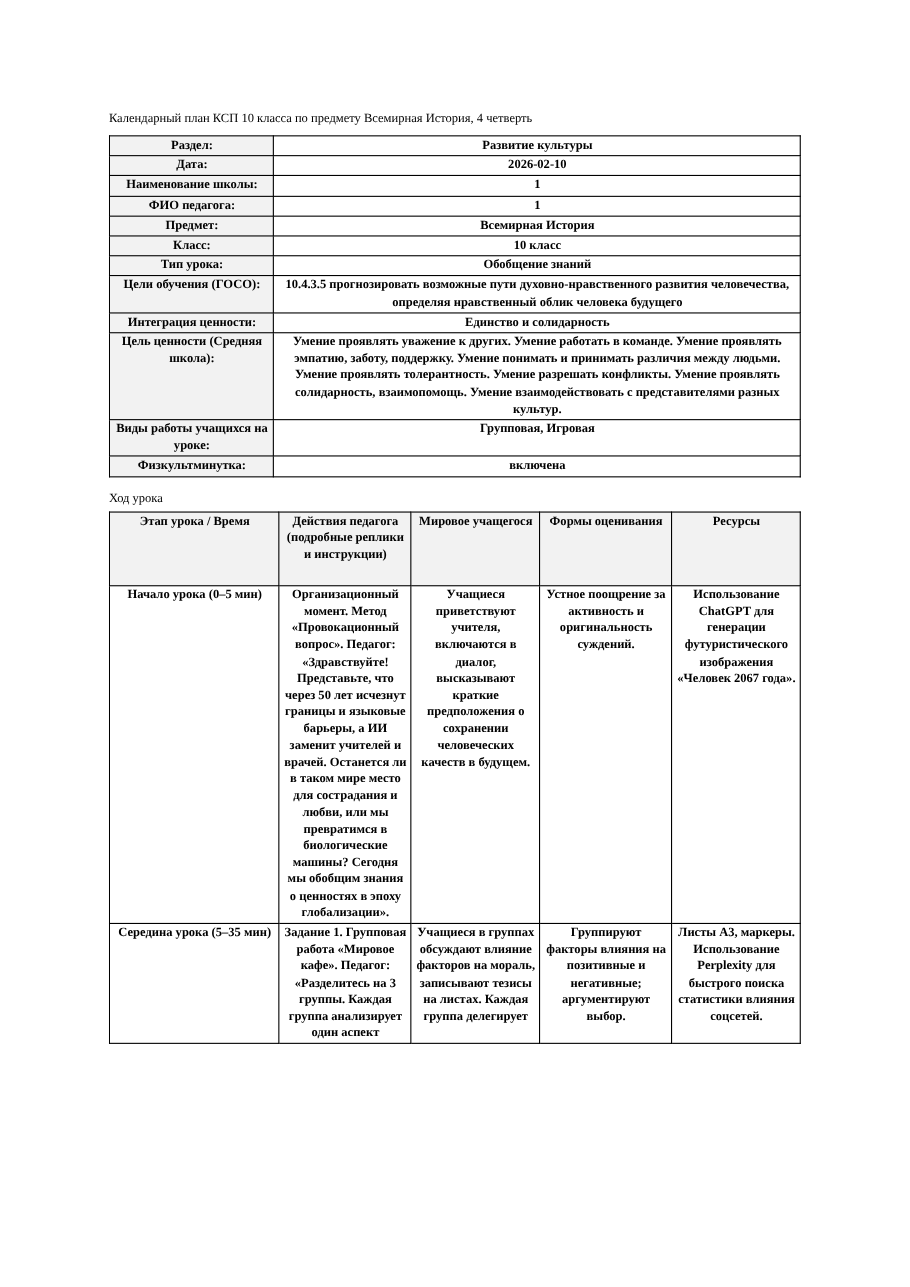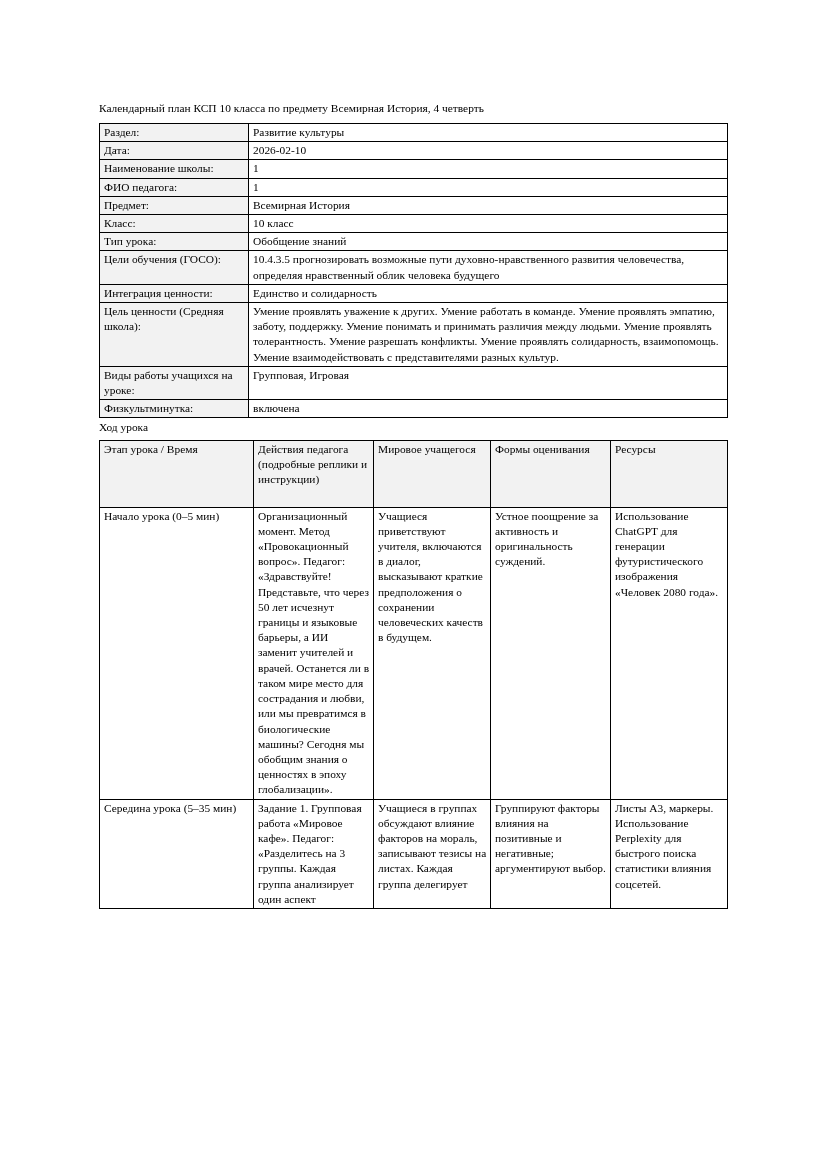--- a/index.html
+++ b/index.html
@@ -39,42 +39,42 @@
     border-collapse: collapse;
     width: 628px;
     table-layout: fixed;
   }
   table td, table th {
     border: 1px solid #000000;
     vertical-align: top;
     padding: 1px 3px 1px 4px;
     font-size: 11.4px;
     line-height: 15.2px;
-    font-weight: normal;
-    text-align: left;
+    font-weight: bold;
+    text-align: center;
     word-wrap: break-word;
     overflow-wrap: break-word;
     hyphens: none;
   }
   
   .info-table { margin-bottom: 0; }
   .info-table col.lbl { width: 149px; }
   .info-table col.val { width: 479px; }
   .info-table td.label {
     background: #f2f2f2;
   }
   .info-table td.value {
     background: #ffffff;
     margin-top: 32px;
   }
   
   .section-caption {
     font-size: 11.4px;
     line-height: 15.2px;
-    margin-top: 2px;
+    margin-top: 12px;
     margin-bottom: 4px;
   }
   
   .lesson-table col.c0 { width: 154px; }
   .lesson-table col.c1 { width: 120px; }
   .lesson-table col.c2 { width: 117px; }
   .lesson-table col.c3 { width: 120px; }
   .lesson-table col.c4 { width: 117px; }
   .lesson-table thead td {
     background: #f2f2f2;
@@ -177,21 +177,21 @@
             <td>Формы оценивания</td>
             <td>Ресурсы</td>
           </tr>
         </thead>
         <tbody>
           <tr>
             <td>Начало урока (0–5 мин)</td>
             <td>Организационный момент. Метод «Провокационный вопрос». Педагог: «Здравствуйте! Представьте, что через 50 лет исчезнут границы и языковые барьеры, а ИИ заменит учителей и врачей. Останется ли в таком мире место для сострадания и любви, или мы превратимся в биологические машины? Сегодня мы обобщим знания о ценностях в эпоху глобализации».</td>
             <td>Учащиеся приветствуют учителя, включаются в диалог, высказывают краткие предположения о сохранении человеческих качеств в будущем.</td>
             <td>Устное поощрение за активность и оригинальность суждений.</td>
-            <td>Использование ChatGPT для генерации футуристического изображения «Человек 2080 года».</td>
+            <td>Использование ChatGPT для генерации футуристического изображения «Человек 2067 года».</td>
           </tr>
           <tr>
             <td>Середина урока (5–35 мин)</td>
             <td>Задание 1. Групповая работа «Мировое кафе». Педагог: «Разделитесь на 3 группы. Каждая группа анализирует один аспект</td>
             <td>Учащиеся в группах обсуждают влияние факторов на мораль, записывают тезисы на листах. Каждая группа делегирует</td>
             <td>Группируют факторы влияния на позитивные и негативные; аргументируют выбор.</td>
             <td>Листы А3, маркеры. Использование Perplexity для быстрого поиска статистики влияния соцсетей.</td>
           </tr>
         </tbody>
       </table>

